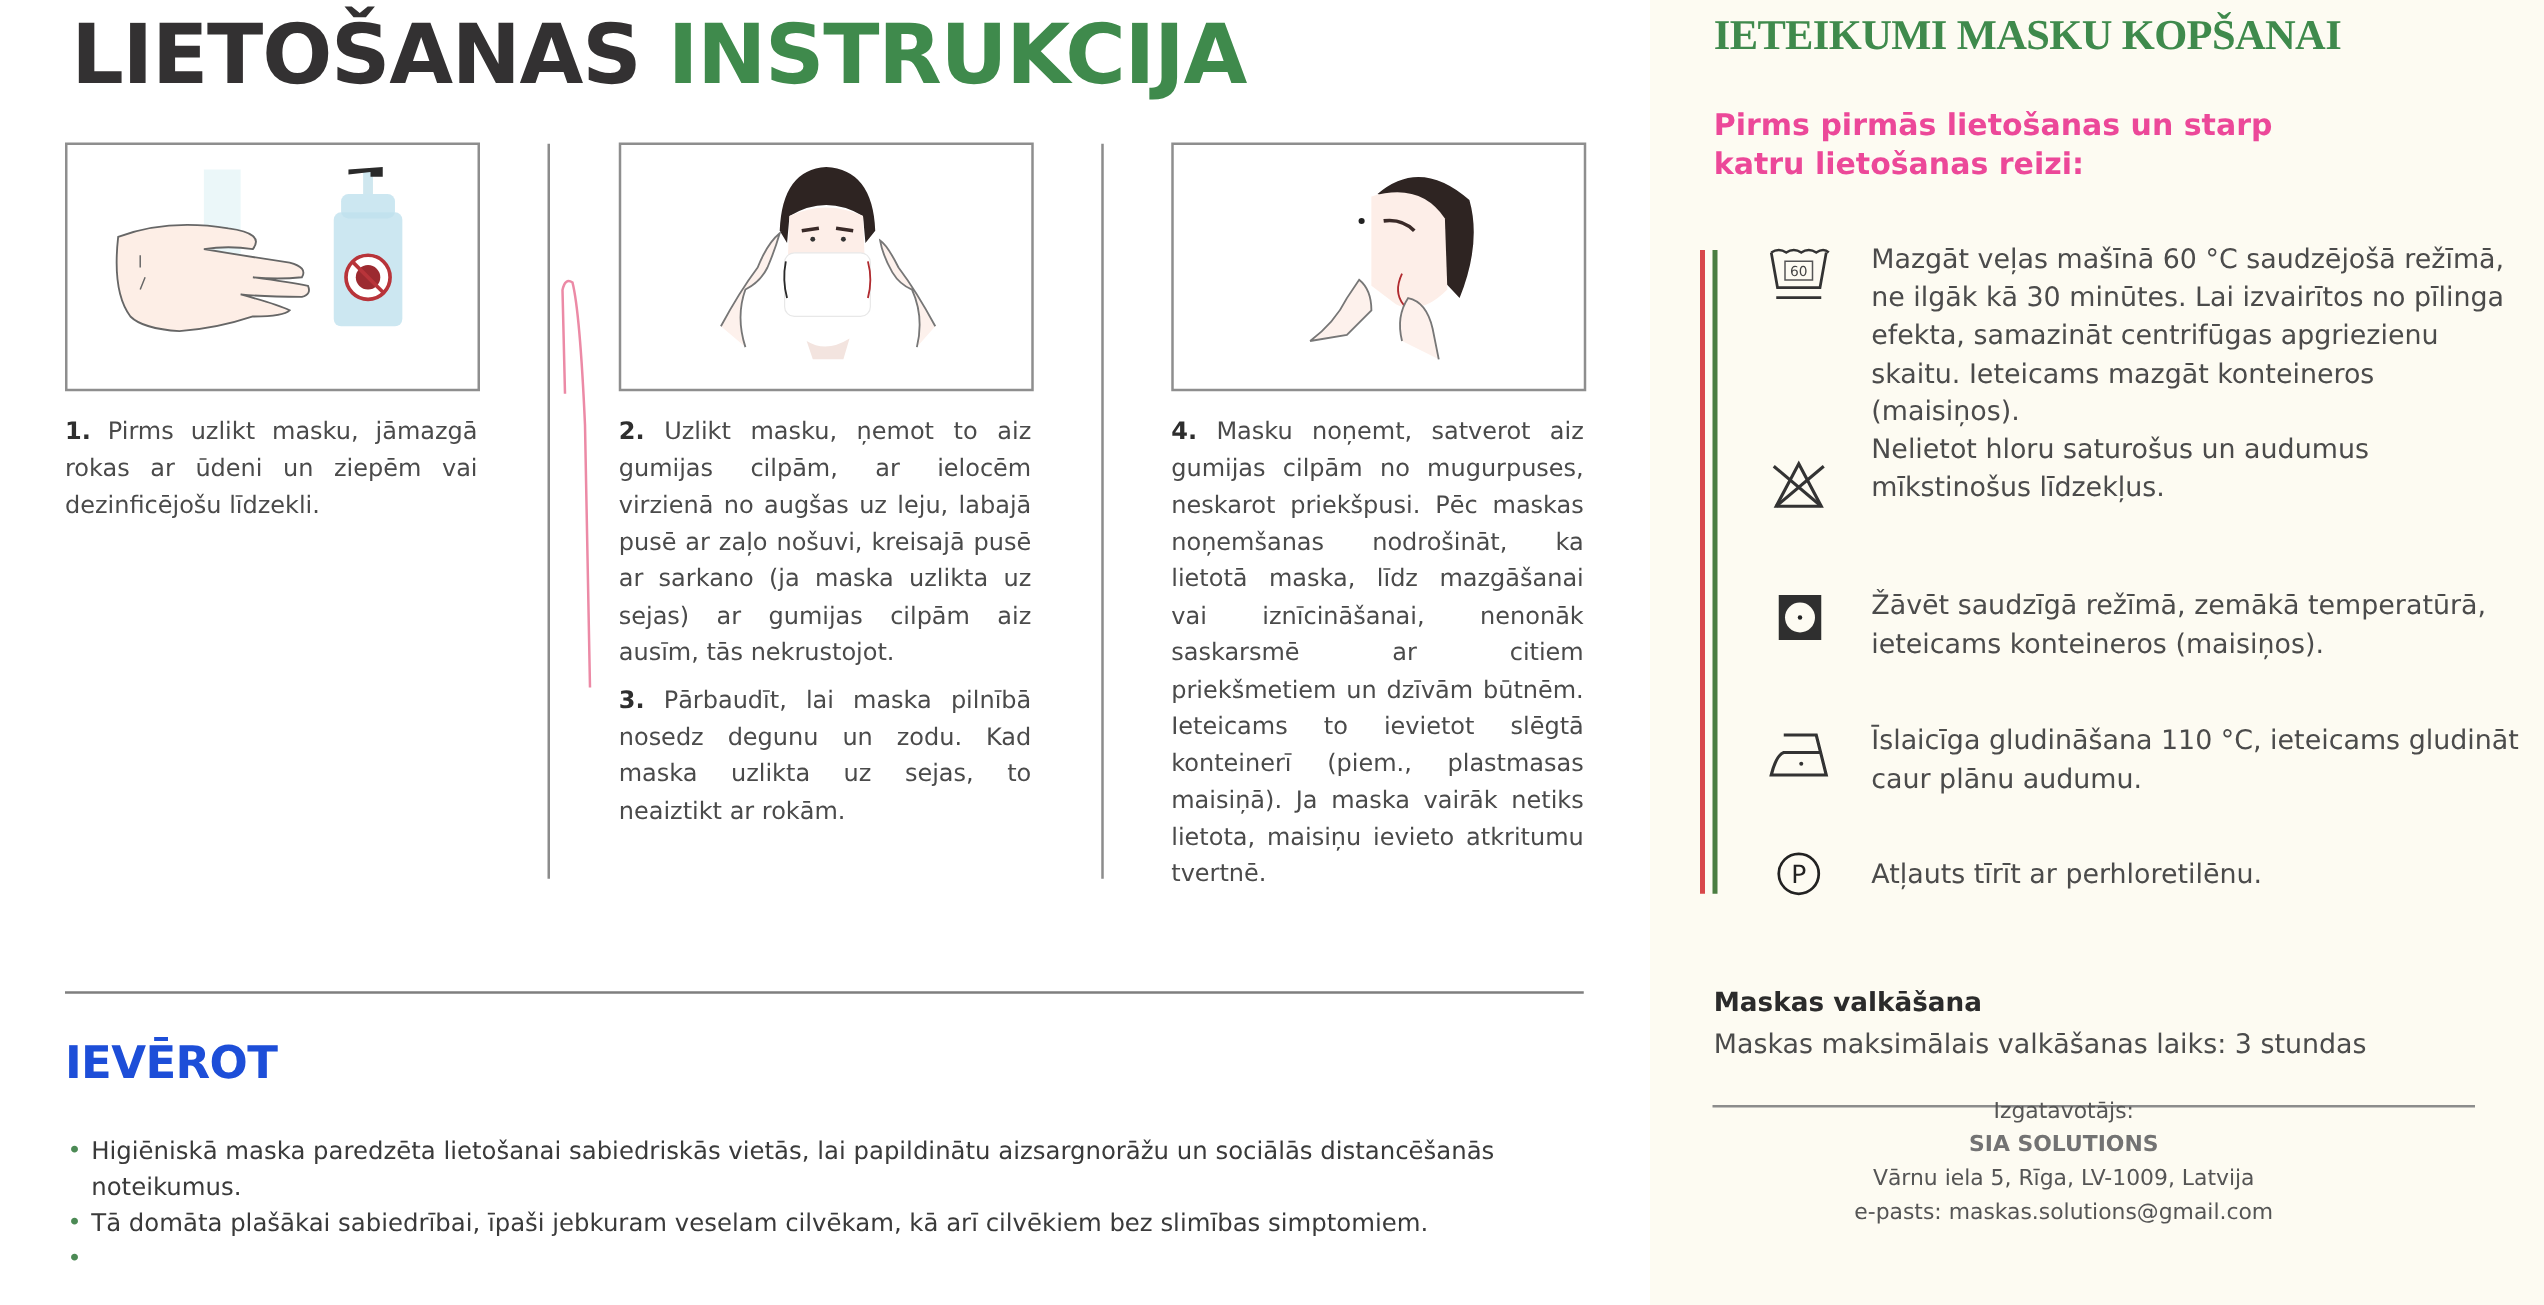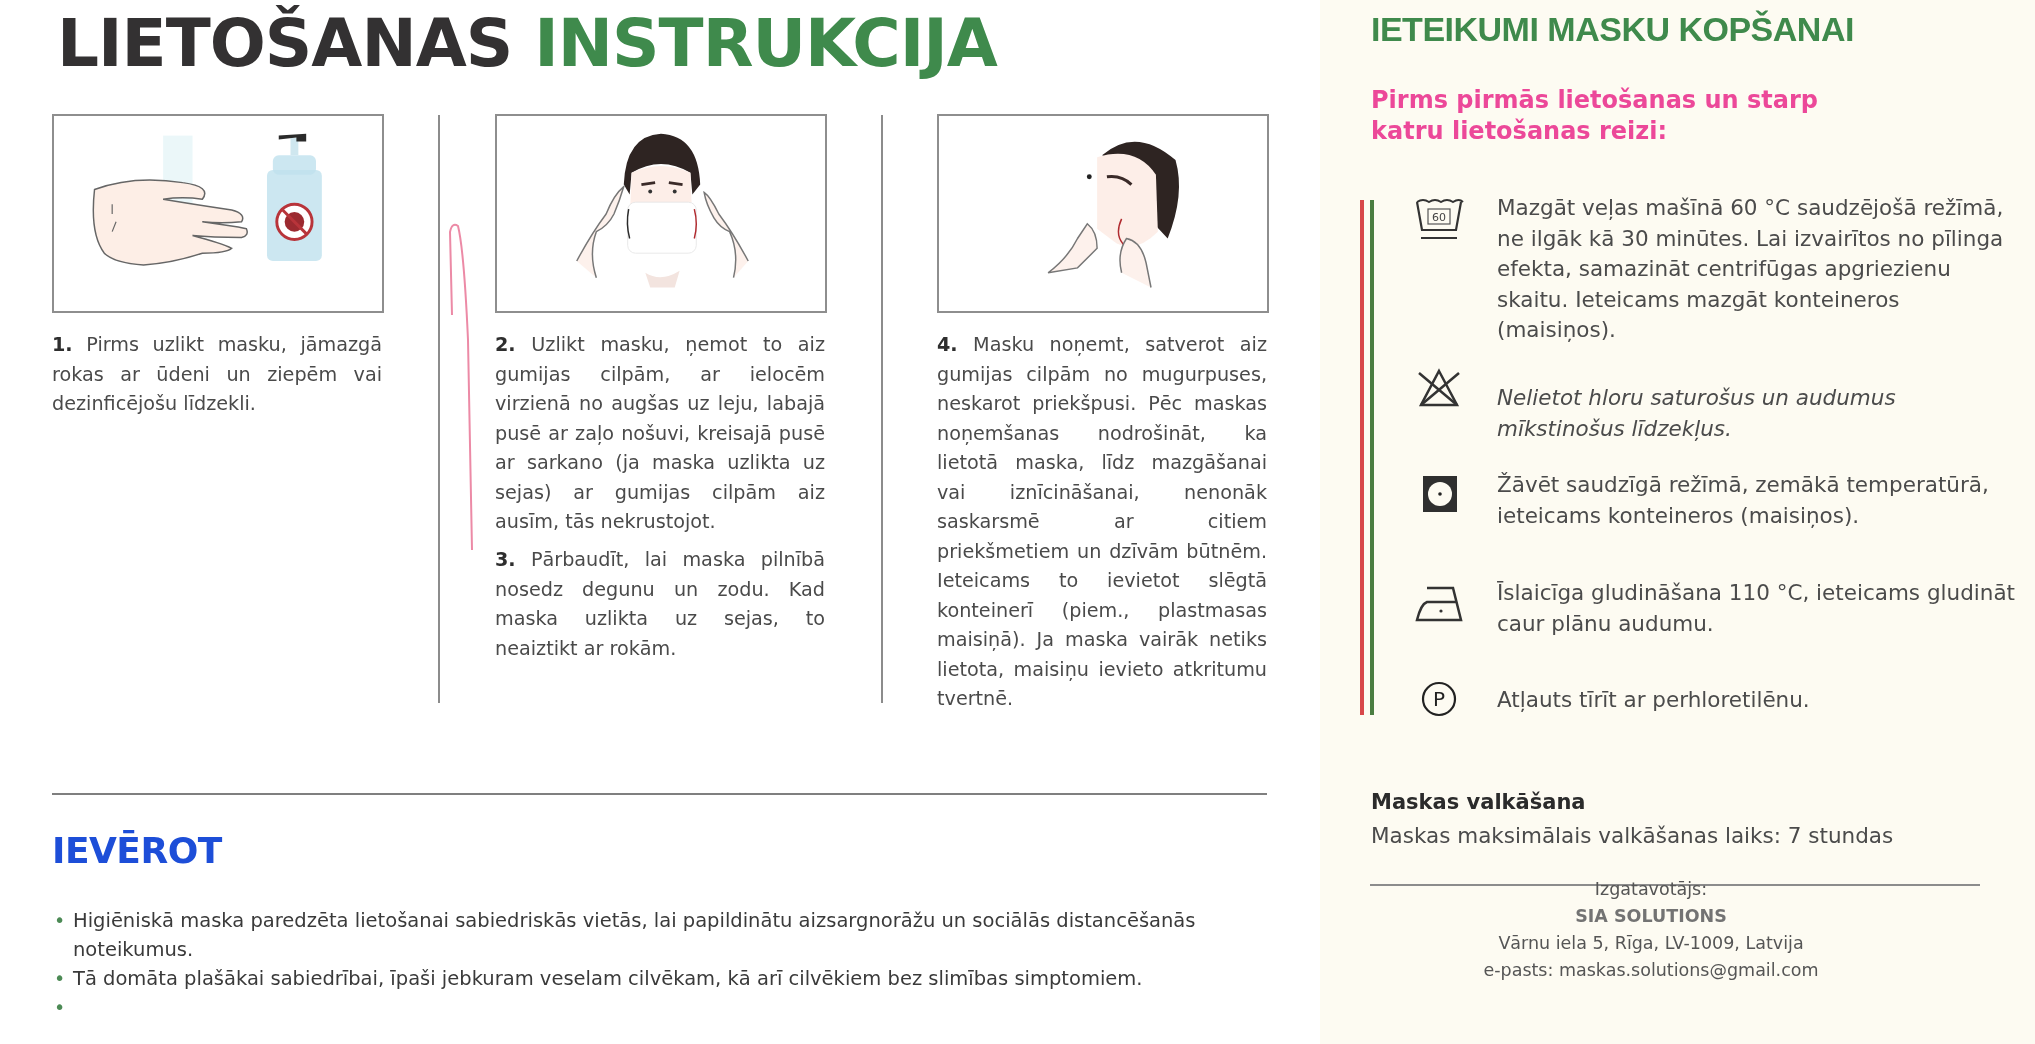--- a/index.html
+++ b/index.html
@@ -51,21 +51,21 @@
     position: absolute; left: 2px; top: 0; color: #4c8a55; font-size: 19px;
   }
 
   
   .right-panel {
     left: 1320px; top: 0; width: 715px; height: 1044px;
     background: #fdfbf2;
   }
   .rp-title {
     left: 1371px; top: 10px; margin: 0;
-    font-family: Liberation Sans, sans-serif; font-weight: bold;
+    font-family: Liberation Serif, serif; font-weight: bold;
     font-size: 34px; color: #3f8a4c; letter-spacing: -0.5px; white-space: nowrap;
   }
   .rp-sub {
     left: 1371px; top: 85px; margin: 0; width: 520px;
     font-weight: bold; font-size: 24px; line-height: 31px; color: #ec4899;
   }
   .bar-red { left: 1360px; top: 200px; width: 4px; height: 515px; background: #d8474a; }
   .bar-green { left: 1370px; top: 200px; width: 4px; height: 515px; background: #4a7d41; }
 
   .care-icon { width: 52px; height: 46px; }
@@ -193,21 +193,21 @@
 </div>
 <p class="abs care-text" style="top:193px;">Mazgāt veļas mašīnā 60 °C saudzējošā režīmā, ne ilgāk kā 30 minūtes. Lai izvairītos no pīlinga efekta, samazināt centrifūgas apgriezienu skaitu. Ieteicams mazgāt konteineros (maisiņos).</p>
 
 <div class="abs care-icon" style="left:1413px; top:365px;">
   <svg viewBox="0 0 52 46">
     <path d="M26 6 L44 40 L8 40 Z" stroke="#333" stroke-width="2.5" fill="none"></path>
     <line x1="6" y1="8" x2="44" y2="40" stroke="#333" stroke-width="2.5"></line>
     <line x1="46" y1="8" x2="8" y2="40" stroke="#333" stroke-width="2.5"></line>
   </svg>
 </div>
-<p class="abs care-text" style="top:383px;font-style:italic;">Nelietot hloru saturošus un audumus mīkstinošus līdzekļus.</p>
+<p class="abs care-text" style="top:345px;">Nelietot hloru saturošus un audumus mīkstinošus līdzekļus.</p>
 
 <div class="abs care-icon" style="left:1413px; top:472px;">
   <svg viewBox="0 0 52 46">
     <rect x="10" y="4" width="34" height="36" fill="#2f2f2f"></rect>
     <circle cx="27" cy="22" r="12" fill="#fdfbf2"></circle>
     <circle cx="27" cy="22" r="1.8" fill="#222"></circle>
   </svg>
 </div>
 <p class="abs care-text" style="top:470px;">Žāvēt saudzīgā režīmā, zemākā temperatūrā, ieteicams konteineros (maisiņos).</p>
 
@@ -221,21 +221,21 @@
 
 <div class="abs care-icon" style="left:1413px; top:676px;">
   <svg viewBox="0 0 52 46">
     <circle cx="26" cy="23" r="16" stroke="#222" stroke-width="2.2" fill="none"></circle>
     <text x="26" y="30" font-size="20" font-family="DejaVu Sans, sans-serif" text-anchor="middle" fill="#222">P</text>
   </svg>
 </div>
 <p class="abs care-text" style="top:685px;">Atļauts tīrīt ar perhloretilēnu.</p>
 
 <h3 class="abs rp-h3">Maskas valkāšana</h3>
-<p class="abs rp-wear">Maskas maksimālais valkāšanas laiks: 7 stundas</p>
+<p class="abs rp-wear">Maskas maksimālais valkāšanas laiks: 3 stundas</p>
 
 <div class="abs rp-rule"></div>
 
 <div class="abs rp-footer">
   <p>Izgatavotājs:</p>
   <p class="company">SIA SOLUTIONS</p>
   <p>Vārnu iela 5, Rīga, LV-1009, Latvija</p>
   <p>e-pasts: maskas.solutions@gmail.com</p>
 </div>
 

